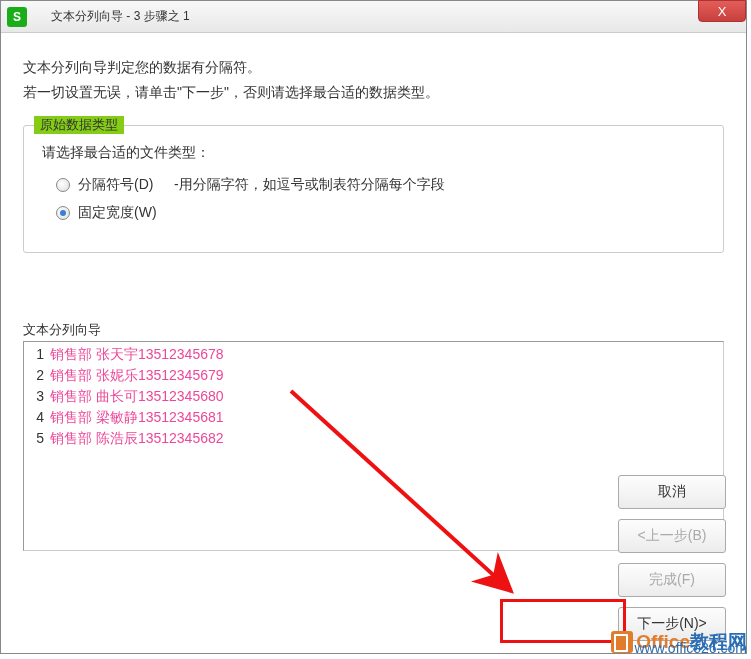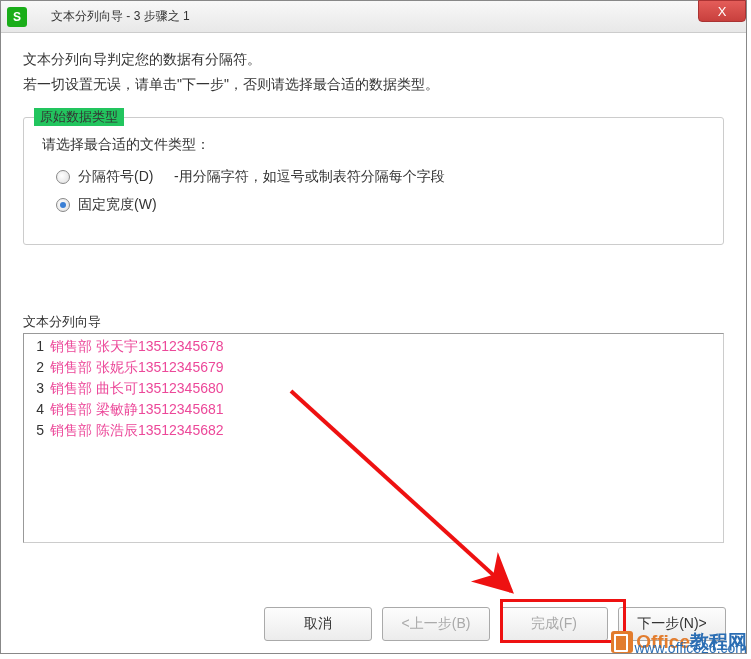--- a/index.html
+++ b/index.html
@@ -58,40 +58,40 @@
       border-bottom-right-radius: 4px;
       color: #fff;
       display: flex;
       align-items: center;
       justify-content: center;
       font-size: 13px;
       font-family: Arial;
       cursor: pointer;
     }
     .content {
-      padding: 14px 22px;
+      padding: 22px 22px;
     }
     .intro-text {
       font-size: 14px;
       color: #333;
       line-height: 1.8;
       margin-bottom: 20px;
     }
     .groupbox {
       border: 1px solid #ccc;
       border-radius: 3px;
       padding: 18px 16px 20px 16px;
       position: relative;
       margin-bottom: 68px;
     }
     .groupbox-title {
       position: absolute;
       top: -10px;
       left: 10px;
-      background: #22c55e;
+      background: #84cc16;
       padding: 0 6px;
       font-size: 13px;
       color: #333;
     }
     .group-inner-label {
       font-size: 14px;
       color: #333;
       margin-bottom: 14px;
       margin-left: 2px;
     }
@@ -153,20 +153,21 @@
       color: #333;
       font-family: Arial;
     }
     .row-txt { color: #ec4899; white-space: pre; }
     .btn-row {
       position: absolute;
       bottom: 12px;
       right: 20px;
       display: flex;
       gap: 10px;
+      flex-direction: column;
     }
     .btn {
       min-width: 108px;
       height: 34px;
       border: 1px solid #aaa;
       background: linear-gradient(to bottom, #fdfdfd, #ececec);
       border-radius: 3px;
       font-size: 14px;
       color: #333;
       display: flex;

